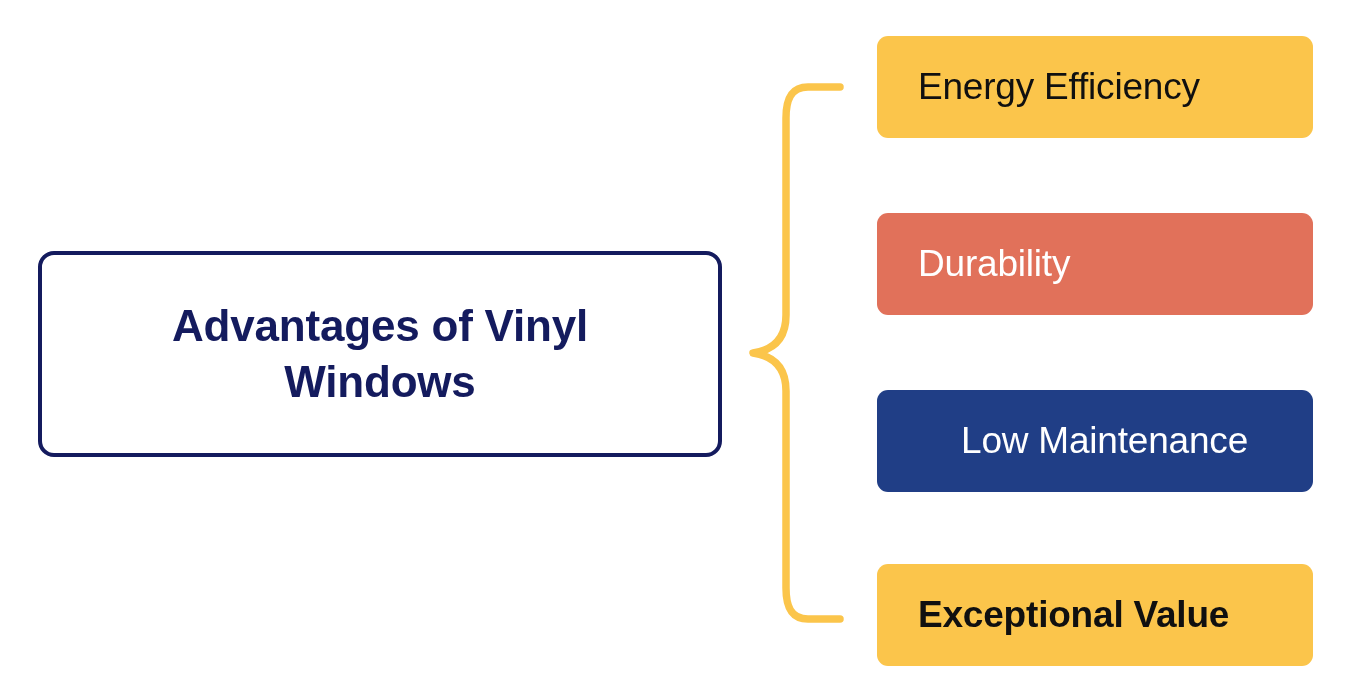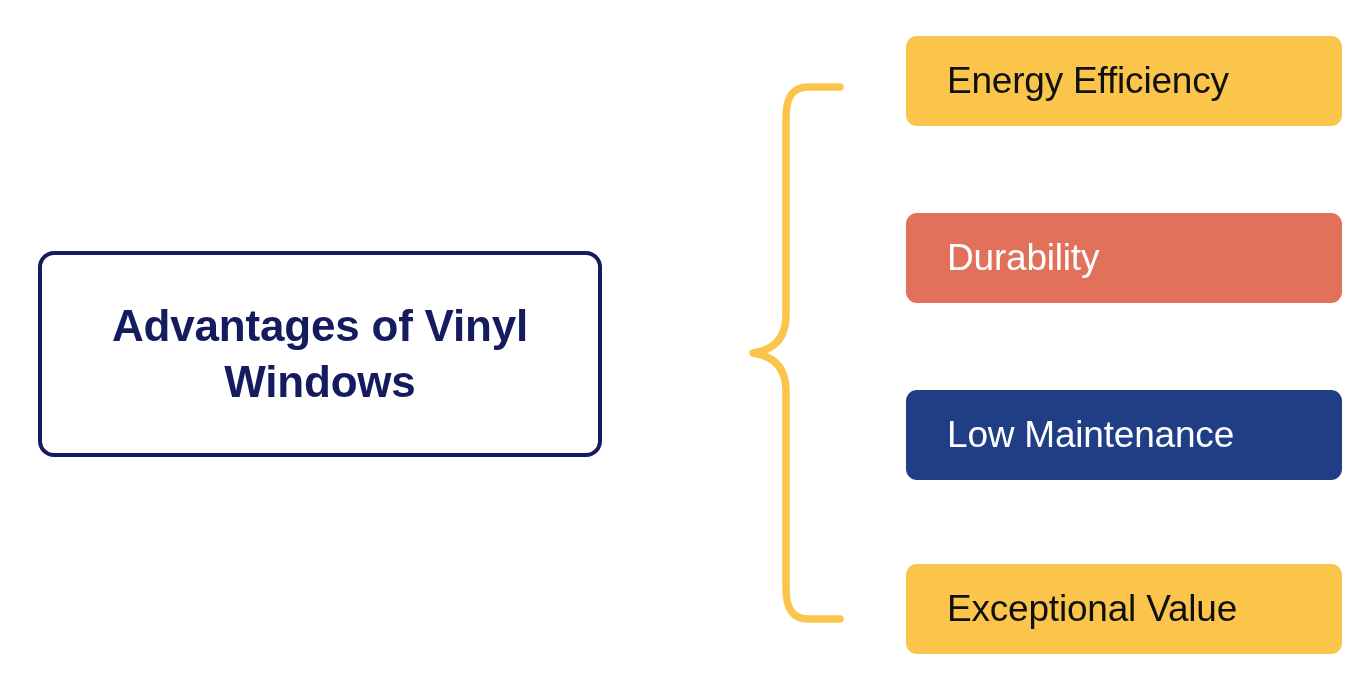--- a/index.html
+++ b/index.html
@@ -18,21 +18,21 @@
     height: 700px;
     background: #ffffff;
     overflow: hidden;
   }
 
   
   .root-node {
     position: absolute;
     left: 38px;
     top: 251px;
-    width: 564px;
+    width: 684px;
     height: 206px;
     box-sizing: border-box;
     border: 4px solid #141B5E;
     border-radius: 16px;
     background: #ffffff;
     display: flex;
     align-items: center;
     justify-content: center;
     padding: 0 34px;
   }
@@ -51,39 +51,39 @@
     left: 740px;
     top: 60px;
     width: 120px;
     height: 580px;
     pointer-events: none;
   }
 
   
   .branch {
     position: absolute;
-    left: 906px;
+    left: 877px;
     width: 436px;
-    height: 90px;
+    height: 102px;
     box-sizing: border-box;
     border-radius: 11px;
     display: flex;
     align-items: center;
     padding-left: 41px;
   }
   .branch-label {
     font-size: 37px;
     line-height: 1.1;
     letter-spacing: -0.2px;
     white-space: nowrap;
   }
   .branch-0 { top: 36px;  }
   .branch-1 { top: 213px; text-align: center; }
   .branch-2 { top: 390px; }
-  .branch-3 { top: 564px; }
+  .branch-3 { top: 564px; font-weight: bold; }
 </style>
 </head>
 <body>
 
 <div id="canvas">
 
   <div class="root-node">
     <div class="root-label">Advantages of Vinyl Windows</div>
   </div>
 
@@ -103,20 +103,20 @@
 
   <div class="branch branch-0" style="background:#FBC54B;">
     <span class="branch-label" style="color:#101010;">Energy Efficiency</span>
   </div>
 
   <div class="branch branch-1" style="background:#E1715A;">
     <span class="branch-label" style="color:#FFFFFF;">Durability</span>
   </div>
 
   <div class="branch branch-2" style="background:#203E86;">
-    <span class="branch-label" style="color:#FFFFFF;">Low Maintenance</span>
+    <span class="branch-label" style="color:#FFFFFF;margin-left:43px;">Low Maintenance</span>
   </div>
 
   <div class="branch branch-3" style="background:#FBC54B;">
     <span class="branch-label" style="color:#101010;">Exceptional Value</span>
   </div>
 
 </div>
 
 </body></html>

